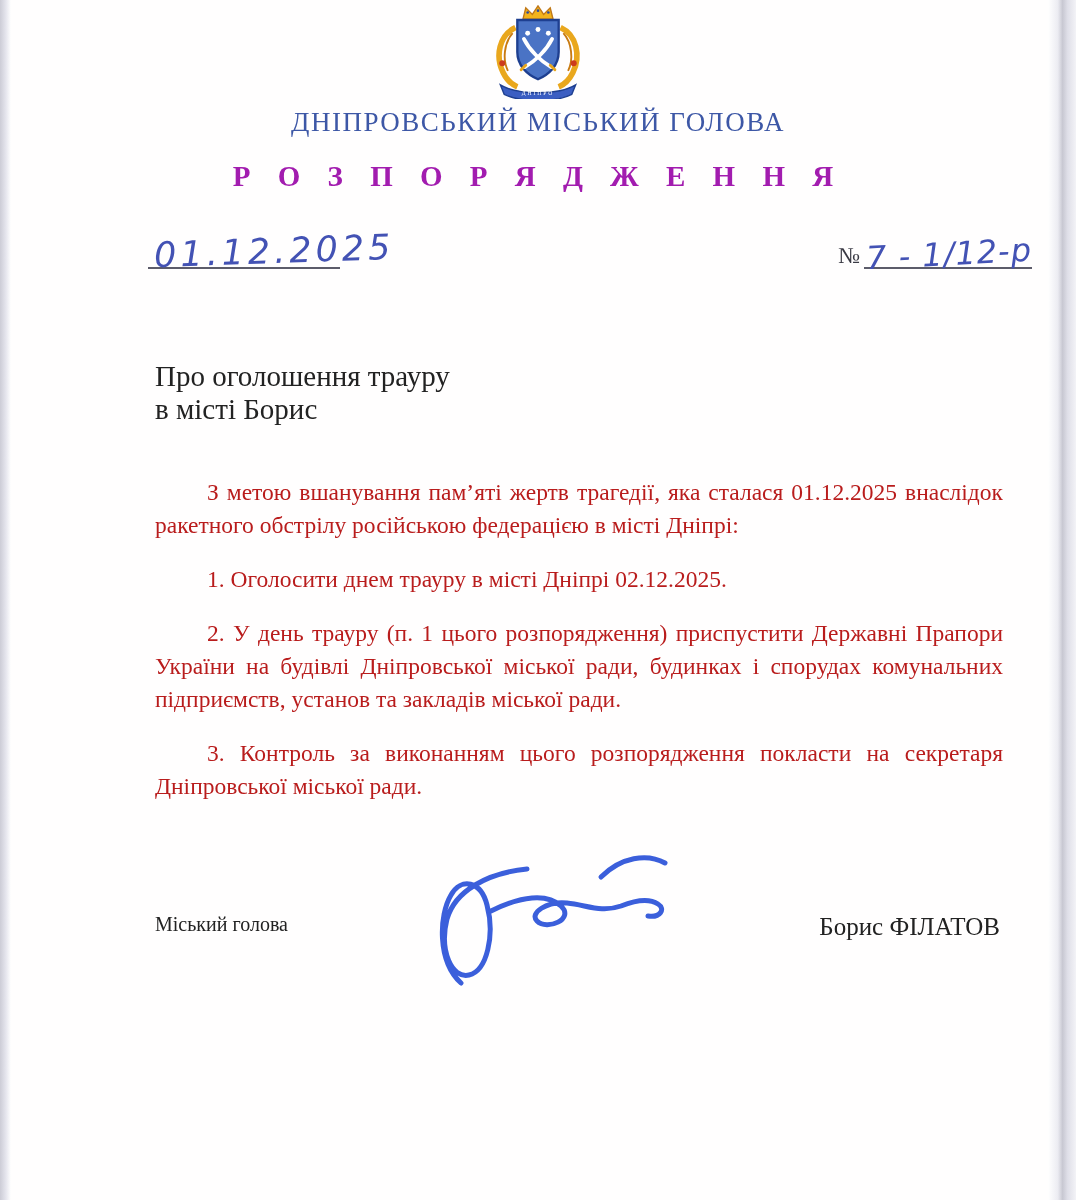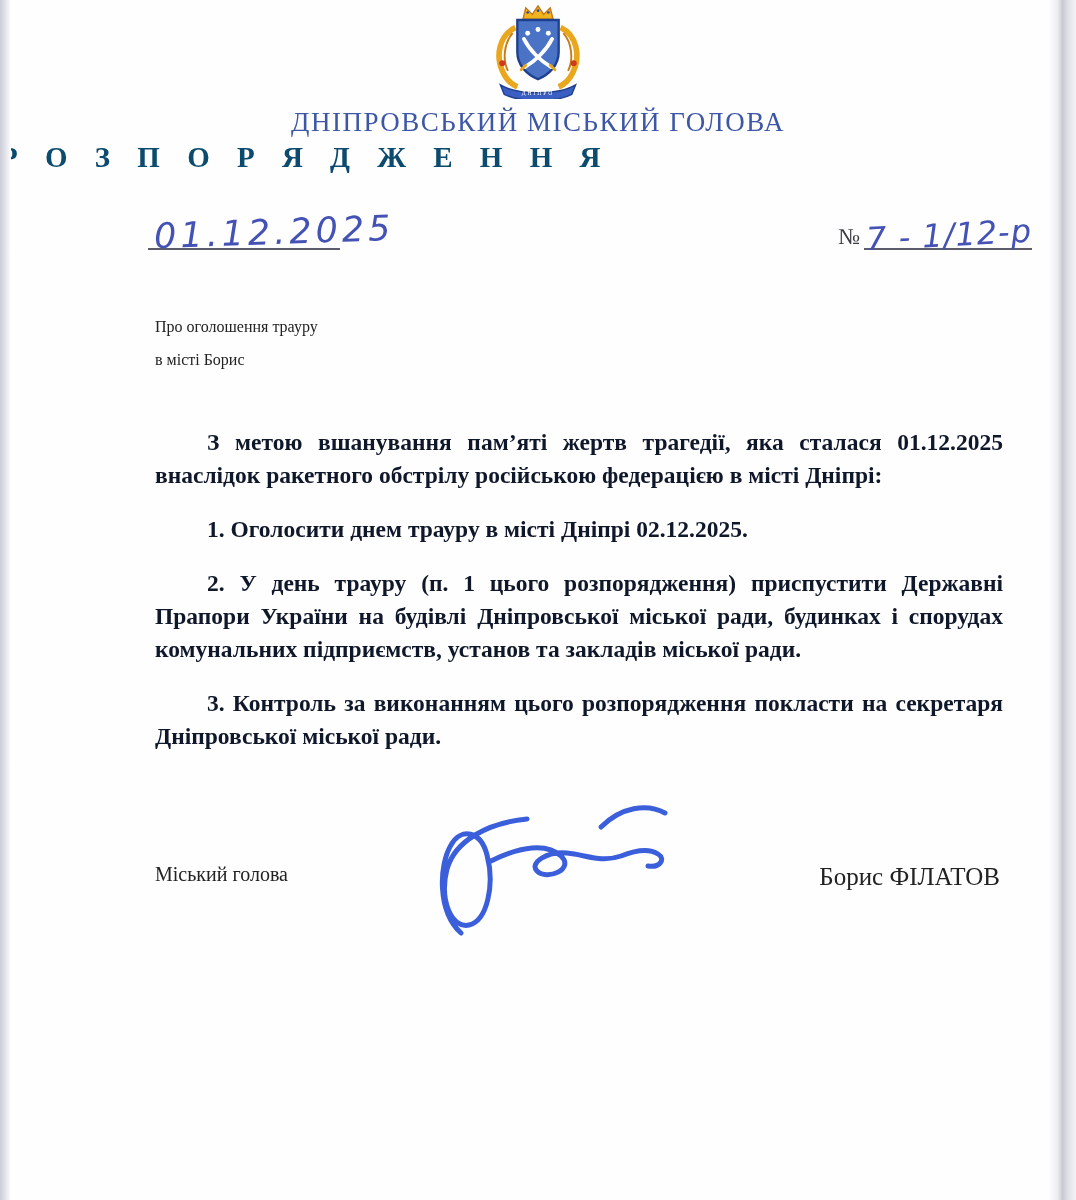--- a/index.html
+++ b/index.html
@@ -9,41 +9,41 @@
   }
   .edge-left{position:absolute;left:0;top:0;bottom:0;width:11px;
     background:linear-gradient(90deg,#ccccd6 0%,#e6e6ee 55%,#ffffff 100%);}
   .edge-right{position:absolute;right:0;top:0;bottom:0;width:28px;
     background:linear-gradient(270deg,#f3f3f7 0%,#dfdfe8 30%,#c8c8d2 48%,#ececf2 65%,#ffffff 100%);}
 
   .emblem{display:block;margin:5px auto 0;}
 
   .org-title{margin-top:8px;text-align:center;font-size:27px;letter-spacing:1.5px;
     color:#3d57a6;font-weight:normal;}
-  .doc-type{margin-top:3px;font-size:29px;font-weight:bold;
-    letter-spacing:10px;color:#0c4a6e;}
+  .doc-type{margin-top:22px;text-align:center;font-size:29px;font-weight:bold;
+    letter-spacing:10px;color:#a21caf;}
 
   .meta-row{position:relative;height:74px;margin-top:22px;}
   .hand{font-family:"DejaVu Sans",sans-serif;font-style:italic;color:#4352b4;}
   .date-field{position:absolute;left:148px;top:0;width:192px;border-bottom:2px solid #5c5c6a;
     height:52px;}
   .date-hand{position:absolute;left:6px;bottom:-4px;font-size:35px;letter-spacing:4px;
     transform:rotate(-2deg);white-space:nowrap;}
   .num-field{position:absolute;left:838px;top:6px;}
   .num-label{font-size:23px;color:#3a3a44;vertical-align:bottom;}
   .num-line{display:inline-block;width:168px;border-bottom:2px solid #5c5c6a;height:46px;
     position:relative;vertical-align:bottom;}
   .num-hand{position:absolute;left:2px;bottom:-6px;font-size:32px;letter-spacing:1px;
     transform:rotate(-3deg);white-space:nowrap;}
 
   .content{margin:0 73px 0 155px;}
-  .subject{margin-top:40px;font-size:16px;line-height:33px;}
+  .subject{margin-top:71px;font-size:29px;line-height:33px;}
   .body-text{margin-top:50px;}
   .body-text p{margin:0 0 21px 0;font-size:23.5px;line-height:33px;
-    text-align:justify;text-indent:52px;color:#0f172a;font-weight:bold;}
+    text-align:justify;text-indent:52px;color:#b91c1c;}
 
   .sign-row{position:relative;margin-top:62px;height:120px;}
   .sign-title{position:absolute;left:155px;top:48px;font-size:20px;}
   .sign-name{position:absolute;right:76px;top:48px;font-size:25px;}
   .signature-svg{position:absolute;left:395px;top:-18px;}
 </style>
 </head>
 <body>
 
 <div class="page">

